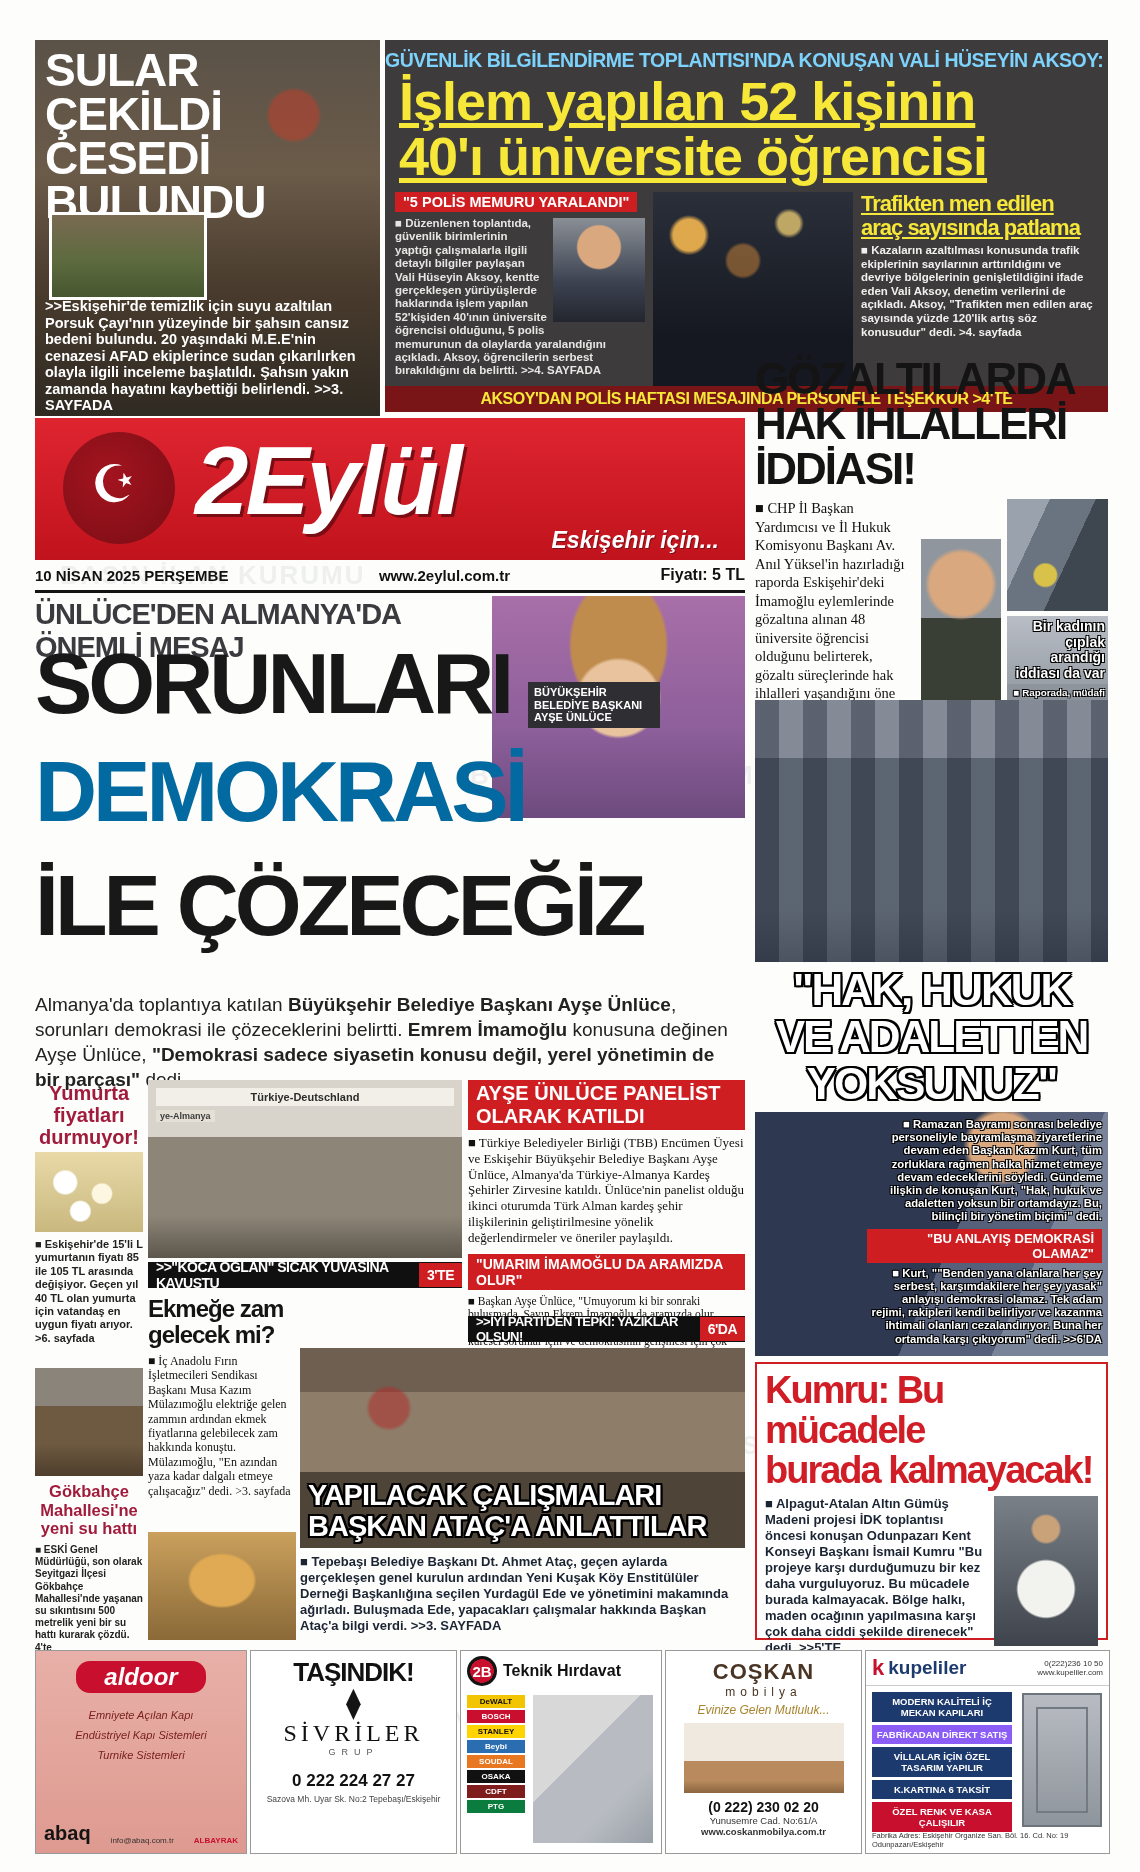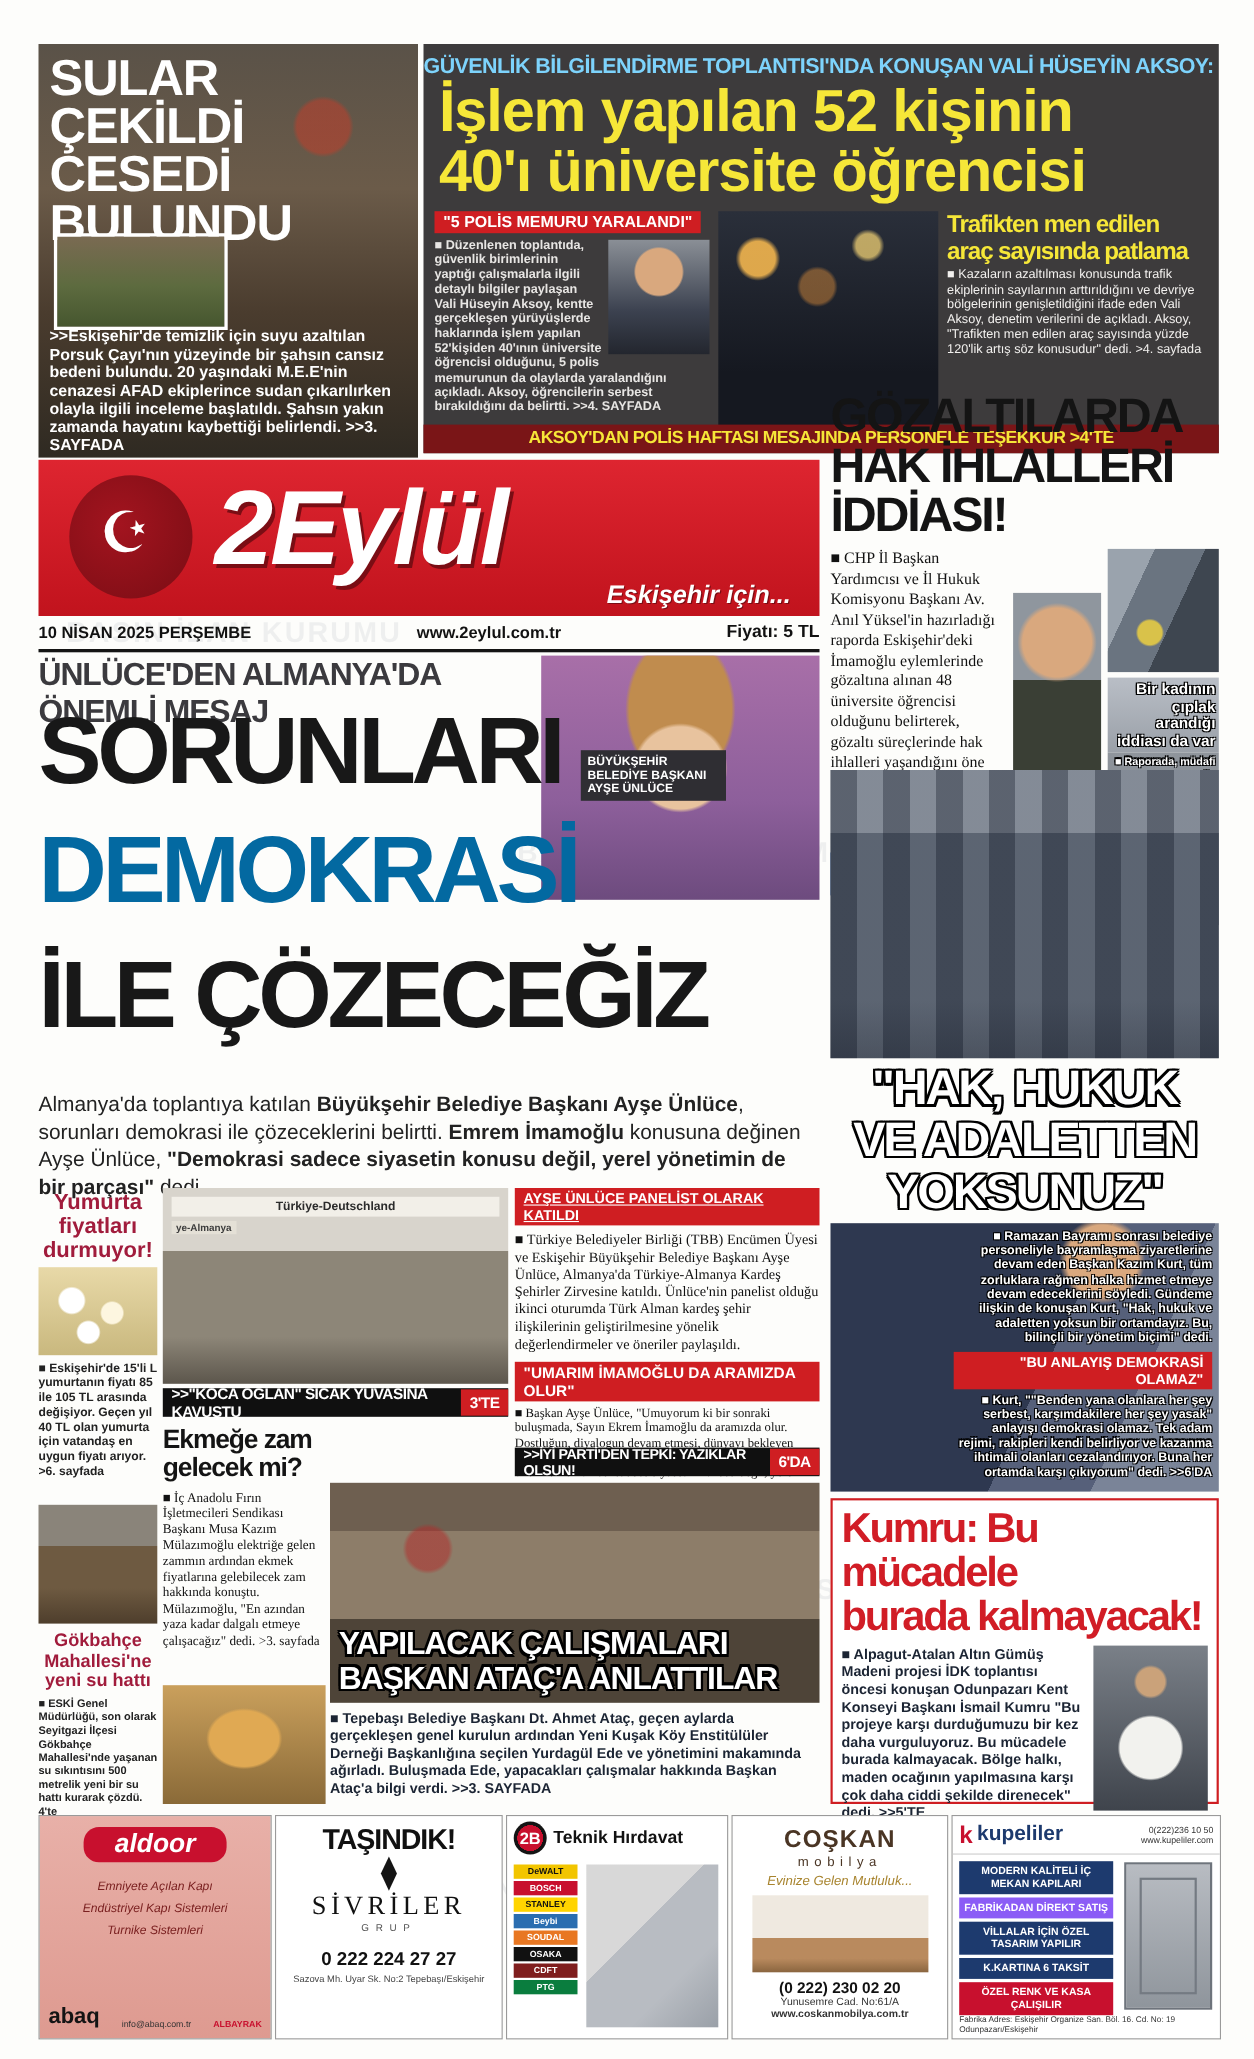--- a/index.html
+++ b/index.html
@@ -22,21 +22,21 @@
   .ph-indoor-panel{background:linear-gradient(180deg,#d8d4cc 0 32%,#8d8678 32% 76%,#5c564c);}
   .ph-indoor-atac{background:radial-gradient(circle at 20% 30%,rgba(180,40,40,.5) 0 5%,transparent 6%),linear-gradient(180deg,#6e5f50 0 22%,#8d7d69 22% 62%,#4e4438 62%);}
   .ph-eggs{background:radial-gradient(circle at 28% 38%,#fff 0 12%,transparent 14%),radial-gradient(circle at 62% 52%,#fdf6e0 0 12%,transparent 14%),radial-gradient(circle at 42% 74%,#fff 0 11%,transparent 13%),linear-gradient(180deg,#e8d9a8,#c9b87e);}
   .ph-dig{background:linear-gradient(180deg,#8a847a 0 35%,#6e5a41 35% 70%,#4e3e2c);}
   .ph-bread{background:radial-gradient(ellipse at 50% 45%,#e0a953 0 30%,transparent 33%),linear-gradient(180deg,#caa05c,#8a6a38);}
   .ph-tools{background:linear-gradient(135deg,#d8d8d8 0 40%,#b8bcc2 40% 70%,#9aa0a8);}
   .ph-sofa{background:linear-gradient(180deg,#efe9e0 0 55%,#b98a5e 55% 82%,#8a653f);}
   .ph-door{background:linear-gradient(180deg,#b8bcc2,#8f959c);}
   
   .hl-white{color:#fff;font-weight:bold;line-height:.96;letter-spacing:-1px;}
-  .yellow-hl{color:#f6e738;font-weight:bold;letter-spacing:-1px;}
+  .yellow-hl{color:#f6e738;font-weight:bold;letter-spacing:-1px;text-decoration:underline;}
   .outline{color:#fff;text-shadow:-2px -2px 0 #000,2px -2px 0 #000,-2px 2px 0 #000,2px 2px 0 #000,0 -2px 0 #000,0 2px 0 #000,-2px 0 0 #000,2px 0 0 #000;}
   .outline-s{color:#fff;text-shadow:-1px -1px 0 #000,1px -1px 0 #000,-1px 1px 0 #000,1px 1px 0 #000;}
   .giant{font-weight:bold;line-height:1;letter-spacing:-4px;font-size:86px;white-space:nowrap;}
   .serif{font-family:"Liberation Serif",serif;}
   .redlab{background:#cf1e22;color:#fff;font-weight:bold;display:inline-block;padding:2px 8px;}
   .blacklab{background:#151515;color:#fff;font-weight:bold;display:inline-block;padding:2px 8px;}
   .strip{background:#101010;color:#fff;font-weight:bold;display:flex;align-items:center;justify-content:space-between;padding:0 0 0 8px;font-size:14px;letter-spacing:-0.5px;}
   .strip .ref{background:#cf1e22;color:#fff;padding:4px 8px;font-size:14px;}
   .b{font-weight:bold;}
   .adbox{position:absolute;top:1650px;height:202px;background:#fff;border:1px solid #9a9a9a;overflow:hidden;}
@@ -87,21 +87,21 @@
       <span class="redlab" style="font-size:14.5px;">"5 POLİS MEMURU YARALANDI"</span>
       <div class="ph ph-aksoy" style="position:relative;float:right;width:92px;height:104px;margin:6px 0 4px 6px;"></div>
       <div style="color:#e8e6e4;font-size:11.5px;line-height:13.4px;font-weight:bold;margin-top:5px;">■ Düzenlenen toplantıda, güvenlik birimlerinin yaptığı çalışmalarla ilgili detaylı bilgiler paylaşan Vali Hüseyin Aksoy, kentte gerçekleşen yürüyüşlerde haklarında işlem yapılan 52'kişiden 40'ının üniversite öğrencisi olduğunu, 5 polis memurunun da olaylarda yaralandığını açıkladı. Aksoy, öğrencilerin serbest bırakıldığını da belirtti. &gt;&gt;4. SAYFADA</div>
     </div>
     <div class="ph ph-protest" style="left:268px;top:152px;width:200px;height:196px;"></div>
     <div class="abs" style="left:476px;top:152px;width:238px;">
       <div class="yellow-hl" style="font-size:22px;line-height:24px;">
         <div>Trafikten men edilen</div>
         <div>araç sayısında patlama</div>
       </div>
-      <div style="color:#f2f0ee;font-size:11.5px;line-height:13.6px;font-weight:normal;margin-top:4px;">■ Kazaların azaltılması konusunda trafik ekiplerinin sayılarının arttırıldığını ve devriye bölgelerinin genişletildiğini ifade eden Vali Aksoy, denetim verilerini de açıkladı. Aksoy, "Trafikten men edilen araç sayısında yüzde 120'lik artış söz konusudur" dedi. &gt;4. sayfada</div>
+      <div style="color:#f2f0ee;font-size:11.5px;line-height:13.6px;font-weight:bold;margin-top:4px;">■ Kazaların azaltılması konusunda trafik ekiplerinin sayılarının arttırıldığını ve devriye bölgelerinin genişletildiğini ifade eden Vali Aksoy, denetim verilerini de açıkladı. Aksoy, "Trafikten men edilen araç sayısında yüzde 120'lik artış söz konusudur" dedi. &gt;4. sayfada</div>
     </div>
     <div class="abs" style="left:0;bottom:0;width:100%;height:26px;background:#7a1517;display:flex;align-items:center;justify-content:center;">
       <span style="color:#f6e738;font-weight:bold;font-size:16px;letter-spacing:-0.5px;">AKSOY'DAN POLİS HAFTASI MESAJINDA PERSONELE TEŞEKKÜR  &gt;4'TE</span>
     </div>
   </div>
 
   <div class="abs" style="left:35px;top:418px;width:710px;height:142px;background:linear-gradient(180deg,#de2530,#c1131d);">
     <div class="abs" style="left:28px;top:14px;width:112px;height:112px;border-radius:50%;background:radial-gradient(circle at 40% 40%,#a3141f,#7a0d14);">
       <span style="position:absolute;left:28px;top:22px;font-size:52px;color:#fff;transform:rotate(-15deg);">☪</span>
     </div>
@@ -190,21 +190,21 @@
     <div style="position:absolute;left:8px;top:30px;color:#3b3b3b;font-weight:bold;font-size:9px;background:#e4e0d6;padding:1px 4px;">
       <span>ye-Almanya</span>
     </div>
   </div>
   <div class="abs strip" style="left:148px;top:1262px;width:314px;height:26px;box-sizing:border-box;">
     <span>&gt;&gt;"KOCA OĞLAN" SICAK YUVASINA KAVUŞTU</span>
       <span class="ref">3'TE</span>
   </div>
 
   <div class="abs" style="left:468px;top:1080px;width:277px;">
-    <span class="redlab" style="font-size:13px;text-decoration:underline;">AYŞE ÜNLÜCE PANELİST OLARAK KATILDI</span>
+    <span class="redlab" style="font-size:20px;">AYŞE ÜNLÜCE PANELİST OLARAK KATILDI</span>
     <div class="serif" style="font-size:13px;line-height:15.8px;margin-top:5px;color:#111;">■ Türkiye Belediyeler Birliği (TBB) Encümen Üyesi ve Eskişehir Büyükşehir Belediye Başkanı Ayşe Ünlüce, Almanya'da Türkiye-Almanya Kardeş Şehirler Zirvesine katıldı. Ünlüce'nin panelist olduğu ikinci oturumda Türk Alman kardeş şehir ilişkilerinin geliştirilmesine yönelik değerlendirmeler ve öneriler paylaşıldı.</div>
     <span class="blacklab" style="font-size:14px;margin-top:8px;background:#cf1e22;">"UMARIM İMAMOĞLU DA ARAMIZDA OLUR"</span>
     <div class="serif" style="font-size:11.5px;line-height:13.6px;margin-top:5px;color:#111;">■ Başkan Ayşe Ünlüce, "Umuyorum ki bir sonraki buluşmada, Sayın Ekrem İmamoğlu da aramızda olur. Dostluğun, diyalogun devam etmesi, dünyayı bekleyen küresel sorunlar için ve demokrasinin gelişmesi için çok önemli. Demokrasi sadece siyasetin konusu değil, yerel yönetimin de bir parçası" dedi. &gt;&gt;6'DA</div>
   </div>
   <div class="abs strip" style="left:468px;top:1316px;width:277px;height:26px;box-sizing:border-box;font-size:13px;">
     <span>&gt;&gt;İYİ PARTİ'DEN TEPKİ: YAZIKLAR OLSUN!</span>
       <span class="ref">6'DA</span>
   </div>
 
   <div class="abs" style="left:148px;top:1296px;width:148px;">

